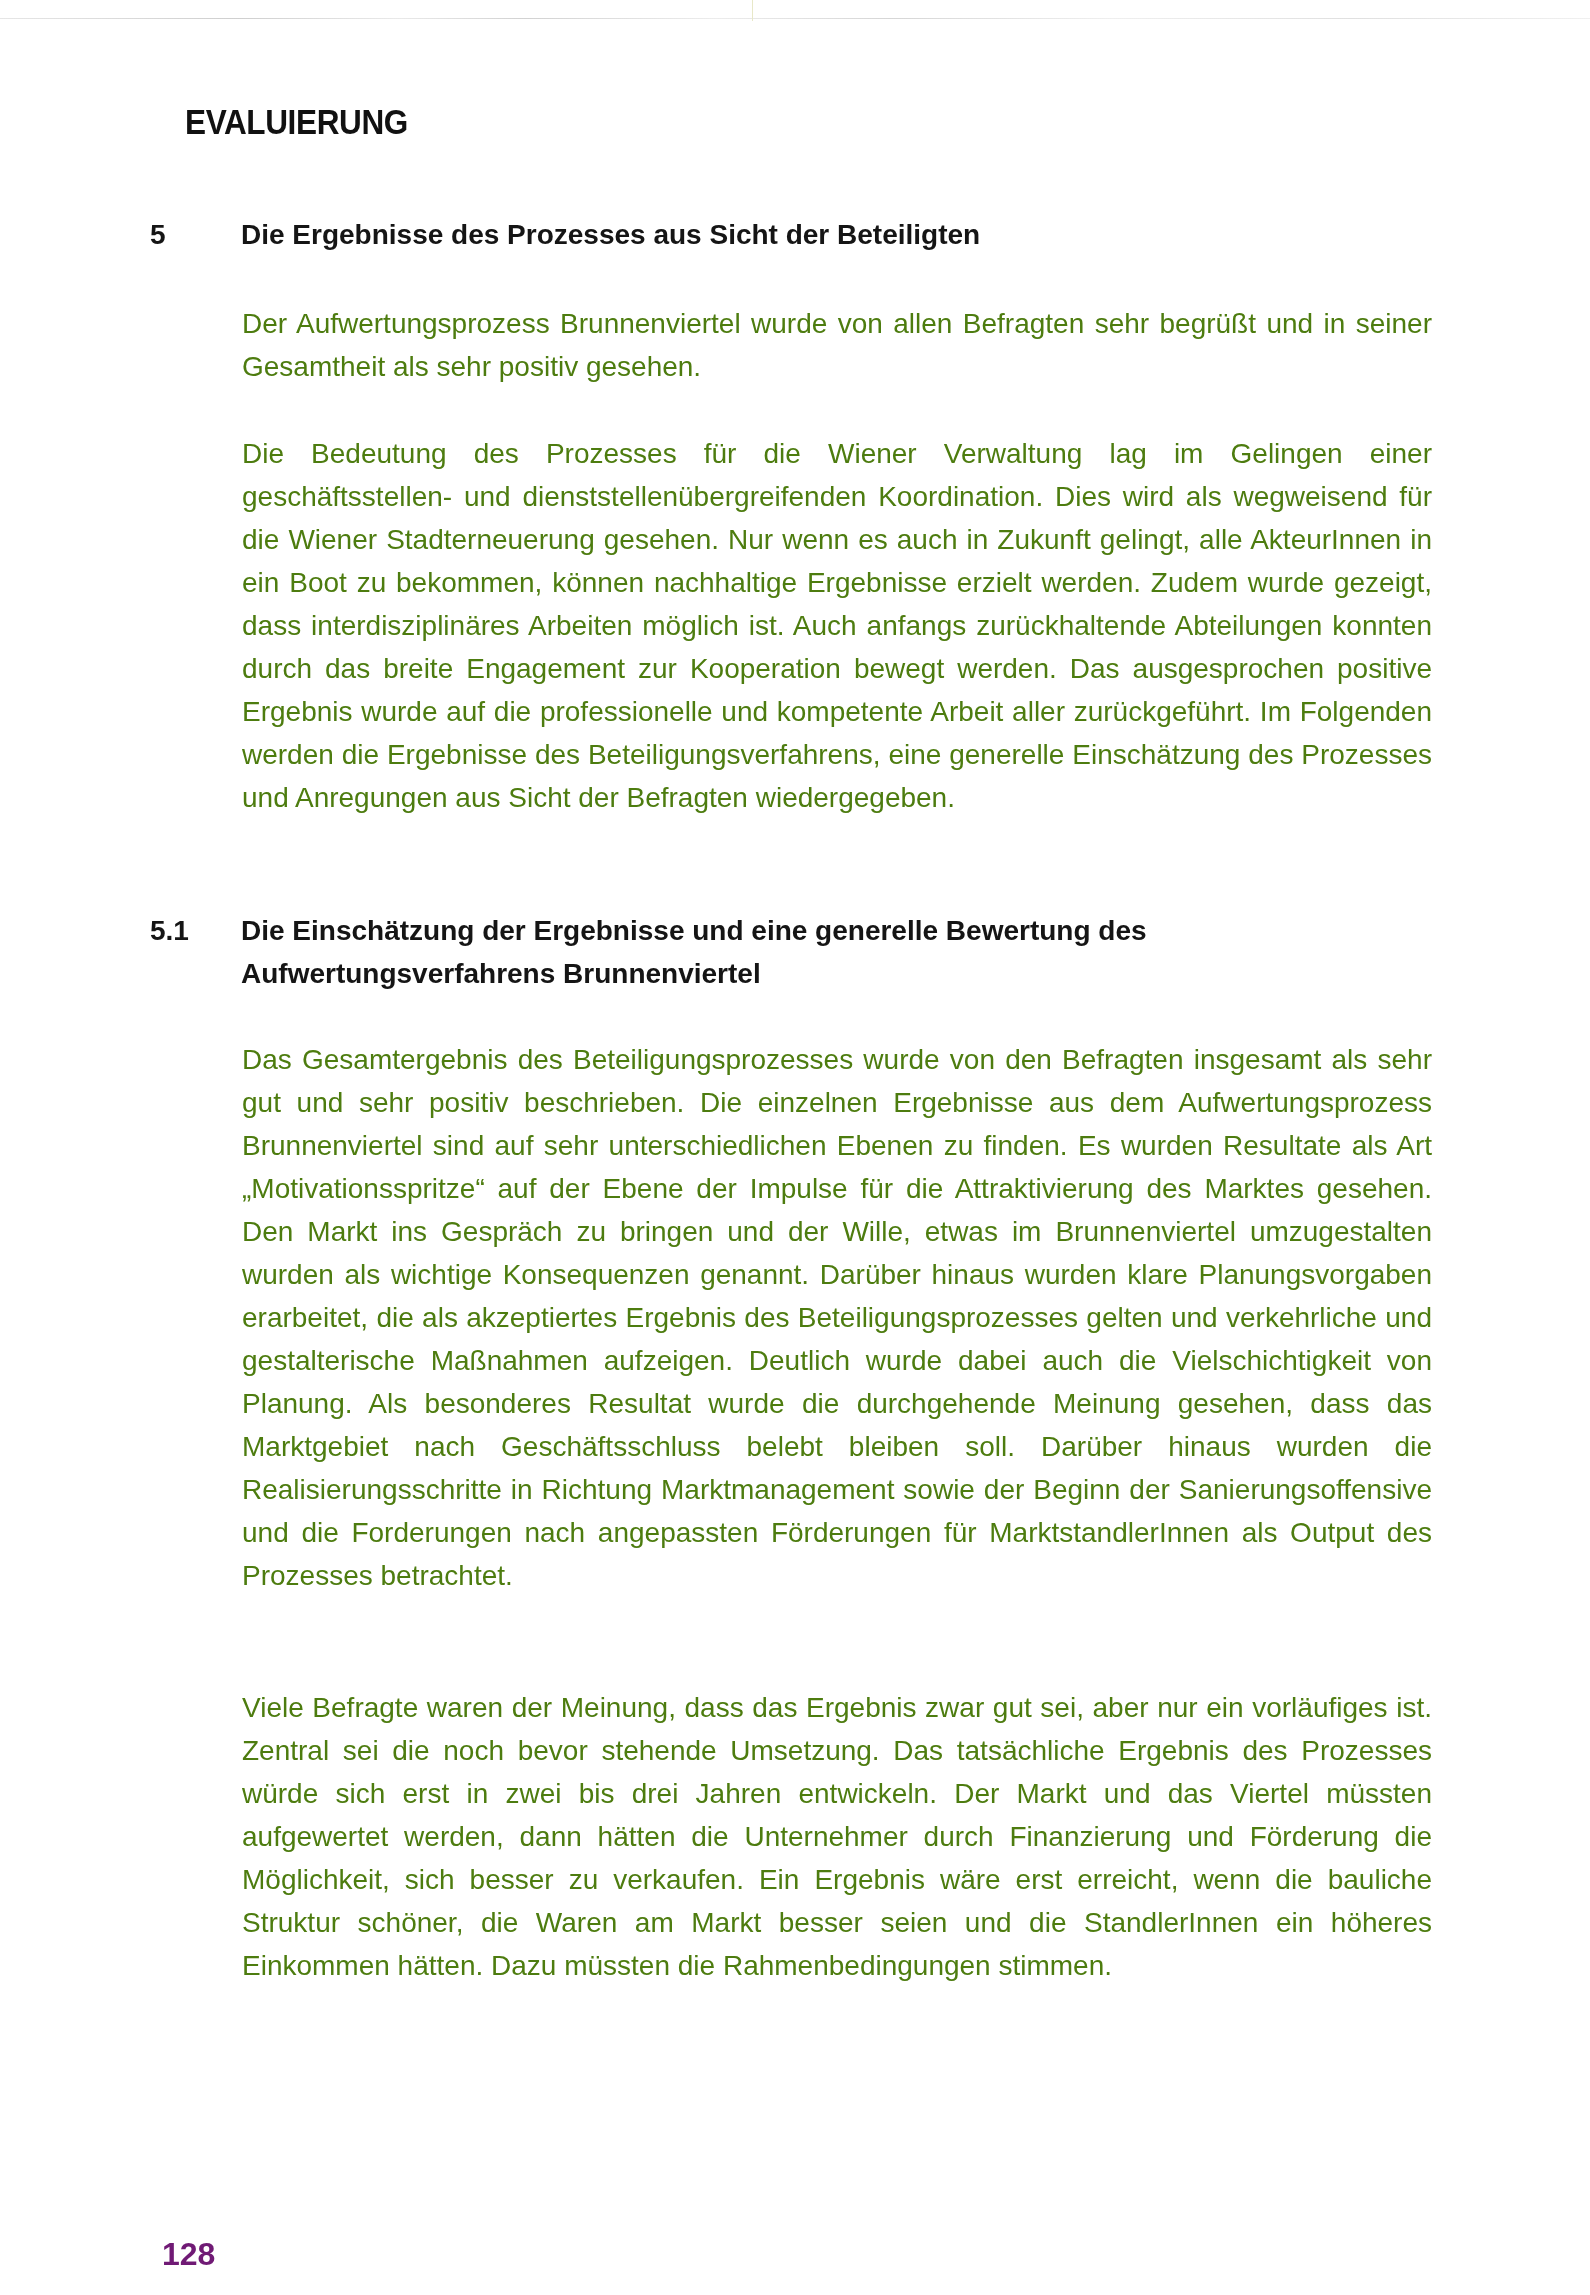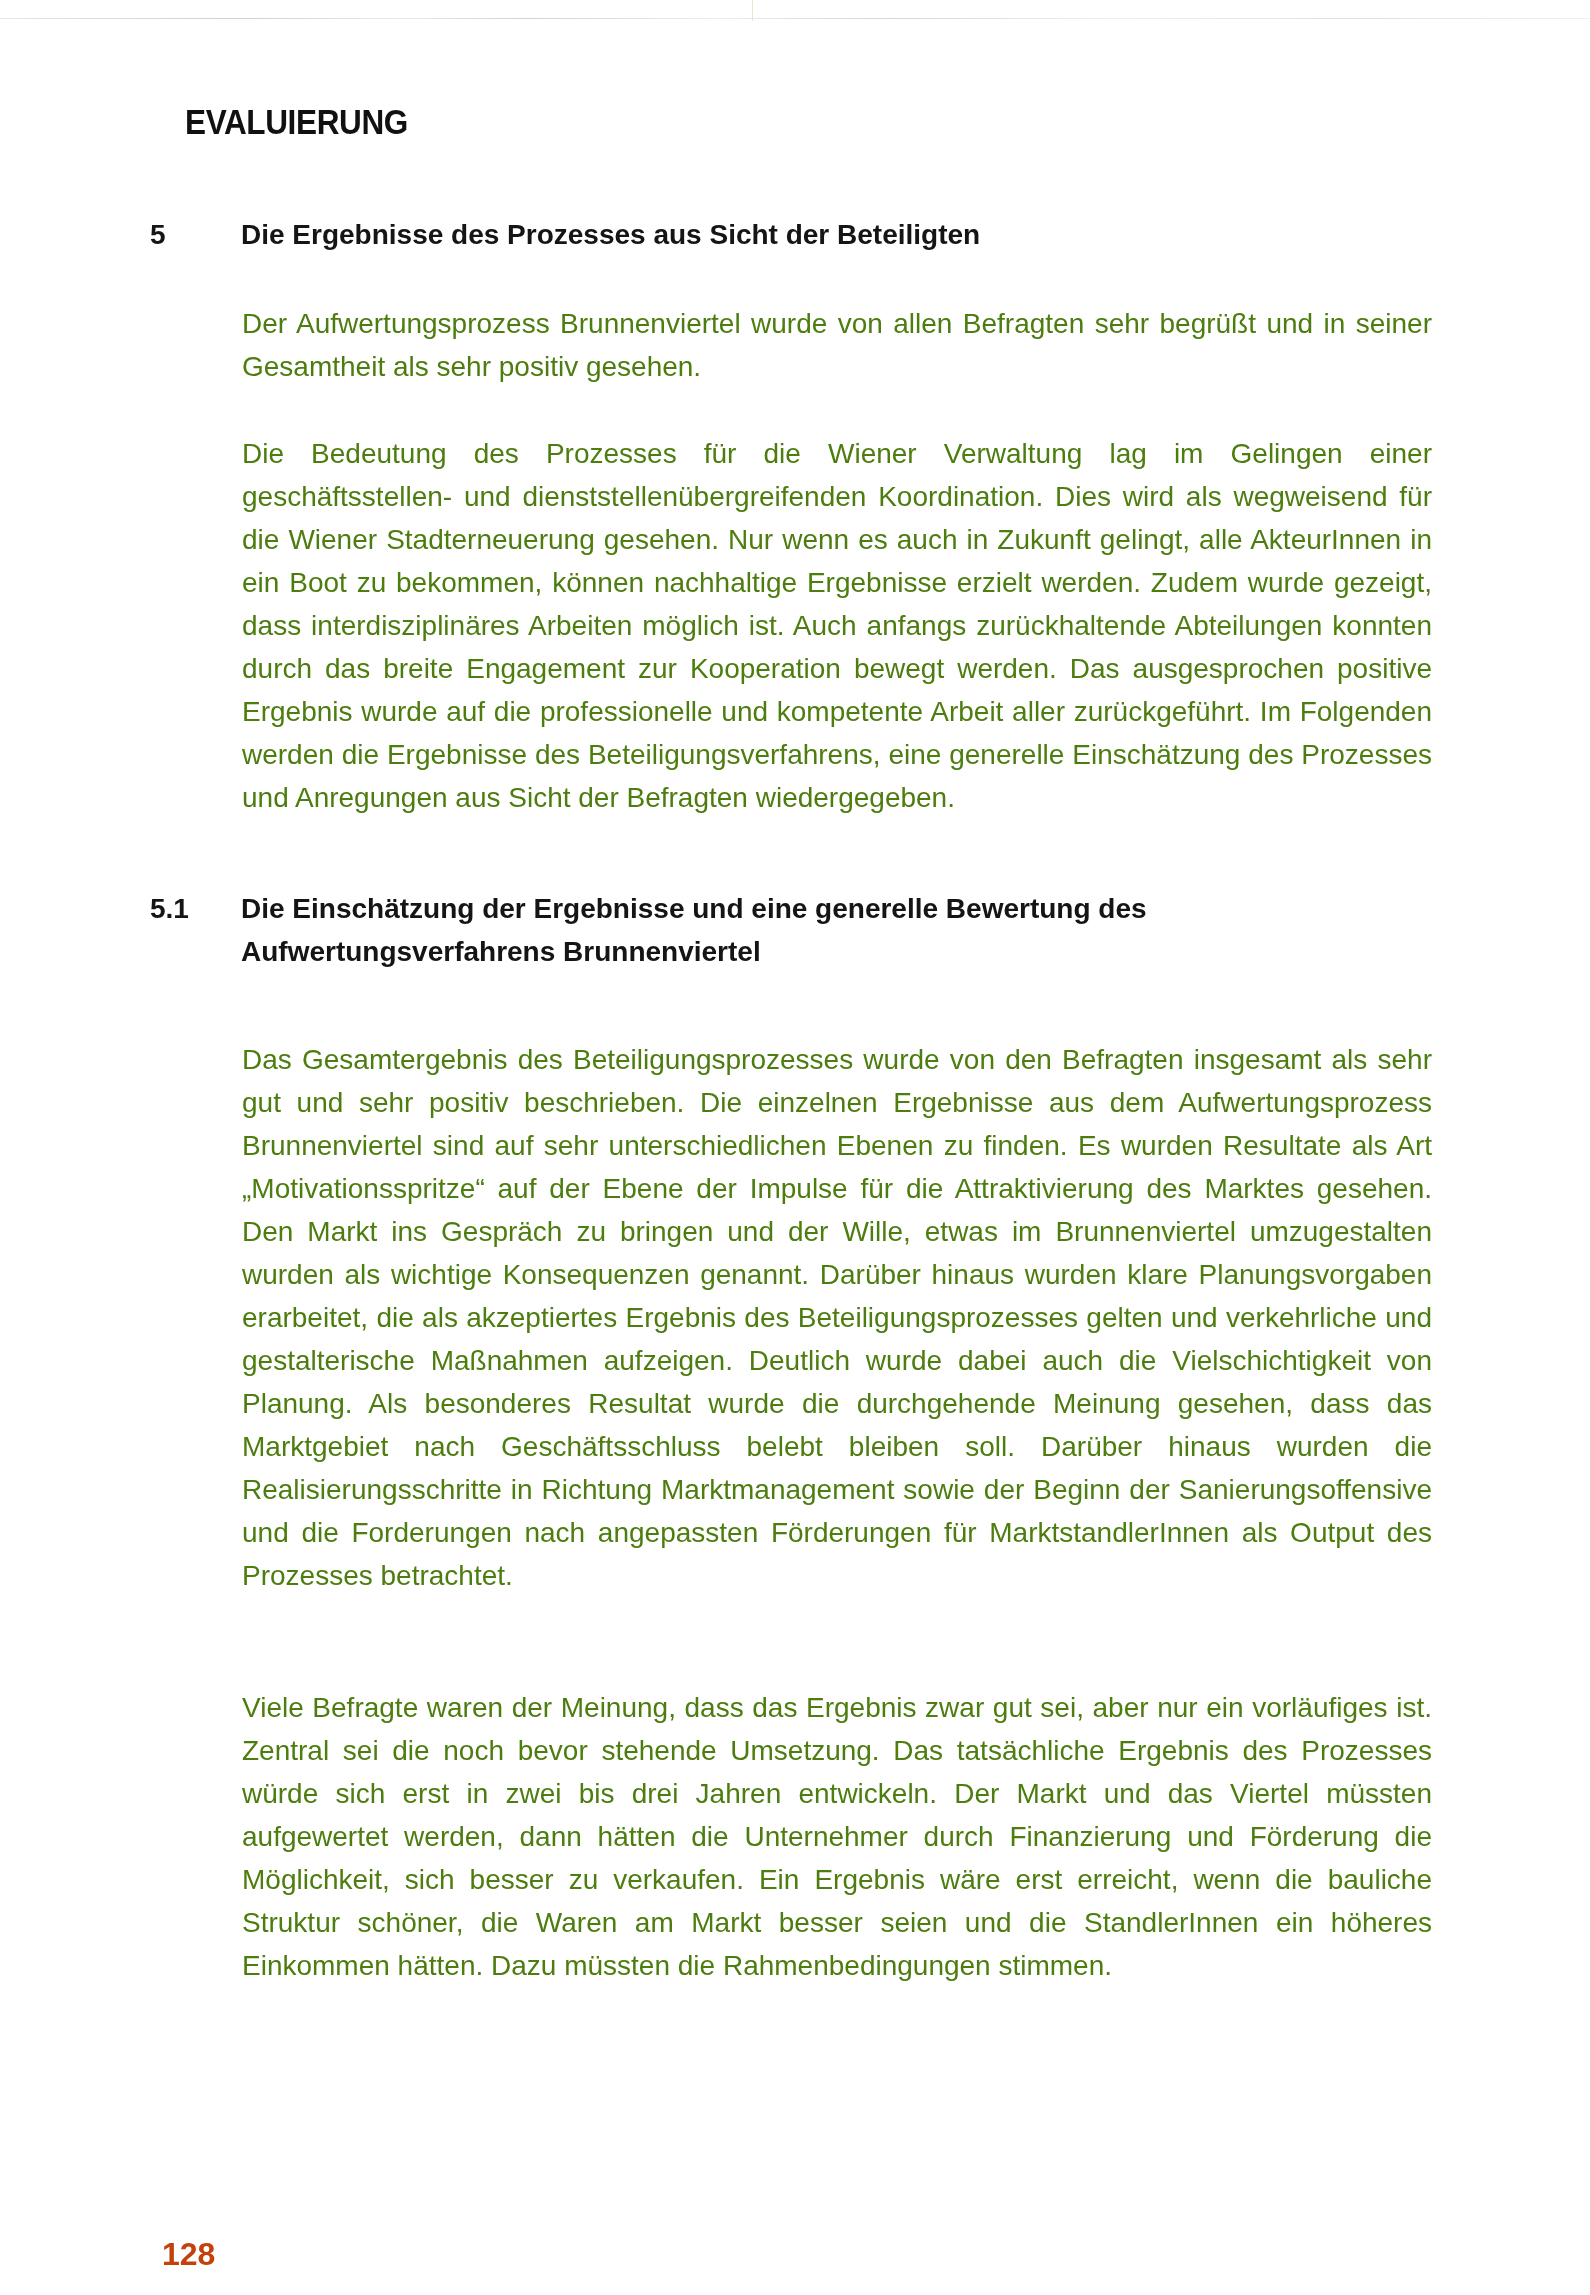--- a/index.html
+++ b/index.html
@@ -70,41 +70,41 @@
       color: #4d7c0f;
       margin: 0;
       hyphens: manual;
     }
     .page-number {
       position: absolute;
       left: 162px;
       top: 2236px;
       font-size: 32px;
       font-weight: bold;
-      color: #c2410c;
+      color: #701a75;
     }
   </style>
 </head>
 <body>
 
 <div class="scan-edge"></div>
 <div class="scan-fold"></div>
 
 <div class="running-head">EVALUIERUNG</div>
 
 <div class="heading" style="top:213px;">
   <span class="num">5</span>
   <span class="title">Die Ergebnisse des Prozesses aus Sicht der Beteiligten</span>
 </div>
 
 <p class="para" style="top:302px;">Der Aufwertungsprozess Brunnenviertel wurde von allen Befragten sehr begrüßt und in seiner Gesamtheit als sehr positiv gesehen.</p>
 
 <p class="para" style="top:432px;">Die Bedeutung des Prozesses für die Wiener Verwaltung lag im Gelingen einer geschäftsstellen- und dienststellenübergreifenden Koordination. Dies wird als wegweisend für die Wiener Stadterneuerung gesehen. Nur wenn es auch in Zukunft gelingt, alle AkteurInnen in ein Boot zu bekommen, können nachhaltige Ergebnisse erzielt werden. Zudem wurde gezeigt, dass interdisziplinäres Arbeiten möglich ist. Auch anfangs zurückhaltende Abteilungen konnten durch das breite Engagement zur Kooperation bewegt werden. Das ausgesprochen positive Ergebnis wurde auf die professionelle und kompetente Arbeit aller zurückgeführt. Im Folgenden werden die Ergebnisse des Beteiligungsverfahrens, eine generelle Einschätzung des Prozesses und Anregungen aus Sicht der Befragten wiedergegeben.</p>
 
-<div class="heading" style="top:887px;">
+<div class="heading" style="top:909px;">
   <span class="num">5.1</span>
   <span class="title">Die Einschätzung der Ergebnisse und eine generelle Bewertung des Aufwertungsverfahrens Brunnenviertel</span>
 </div>
 
 <p class="para" style="top:1038px;">Das Gesamtergebnis des Beteiligungsprozesses wurde von den Befragten insgesamt als sehr gut und sehr positiv beschrieben. Die einzelnen Ergebnisse aus dem Aufwertungsprozess Brunnenviertel sind auf sehr unterschiedlichen Ebenen zu finden. Es wurden Resultate als Art „Motivationsspritze“ auf der Ebene der Impulse für die Attraktivierung des Marktes gesehen. Den Markt ins Gespräch zu bringen und der Wille, etwas im Brunnenviertel umzugestalten wurden als wichtige Konsequenzen genannt. Darüber hinaus wurden klare Planungsvorgaben erarbeitet, die als akzeptiertes Ergebnis des Beteiligungsprozesses gelten und verkehrliche und gestalterische Maßnahmen aufzeigen. Deutlich wurde dabei auch die Vielschichtigkeit von Planung. Als besonderes Resultat wurde die durchgehende Meinung gesehen, dass das Marktgebiet nach Geschäftsschluss belebt bleiben soll. Darüber hinaus wurden die Realisierungsschritte in Richtung Marktmanagement sowie der Beginn der Sanierungsoffensive und die Forderungen nach angepassten Förderungen für MarktstandlerInnen als Output des Prozesses betrachtet.</p>
 
 <p class="para" style="top:1686px;">Viele Befragte waren der Meinung, dass das Ergebnis zwar gut sei, aber nur ein vorläufiges ist. Zentral sei die noch bevor stehende Umsetzung. Das tatsächliche Ergebnis des Prozesses würde sich erst in zwei bis drei Jahren entwickeln. Der Markt und das Viertel müssten aufgewertet werden, dann hätten die Unternehmer durch Finanzierung und Förderung die Möglichkeit, sich besser zu verkaufen. Ein Ergebnis wäre erst erreicht, wenn die bauliche Struktur schöner, die Waren am Markt besser seien und die StandlerInnen ein höheres Einkommen hätten. Dazu müssten die Rahmenbedingungen stimmen.</p>
 
 <div class="page-number">128</div>
 

